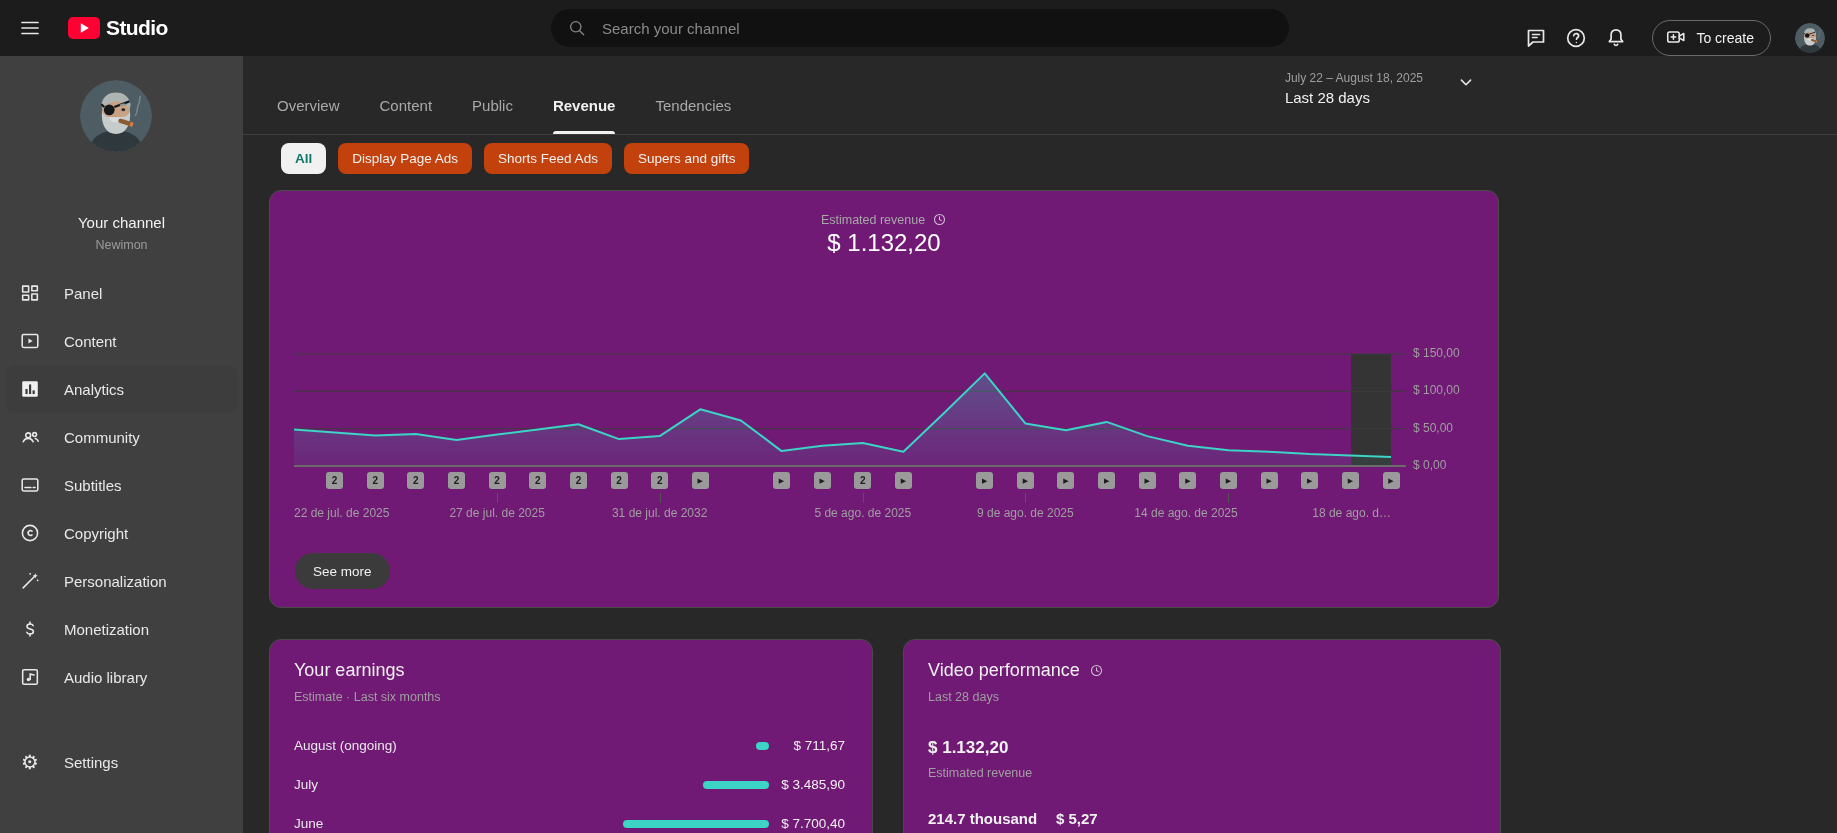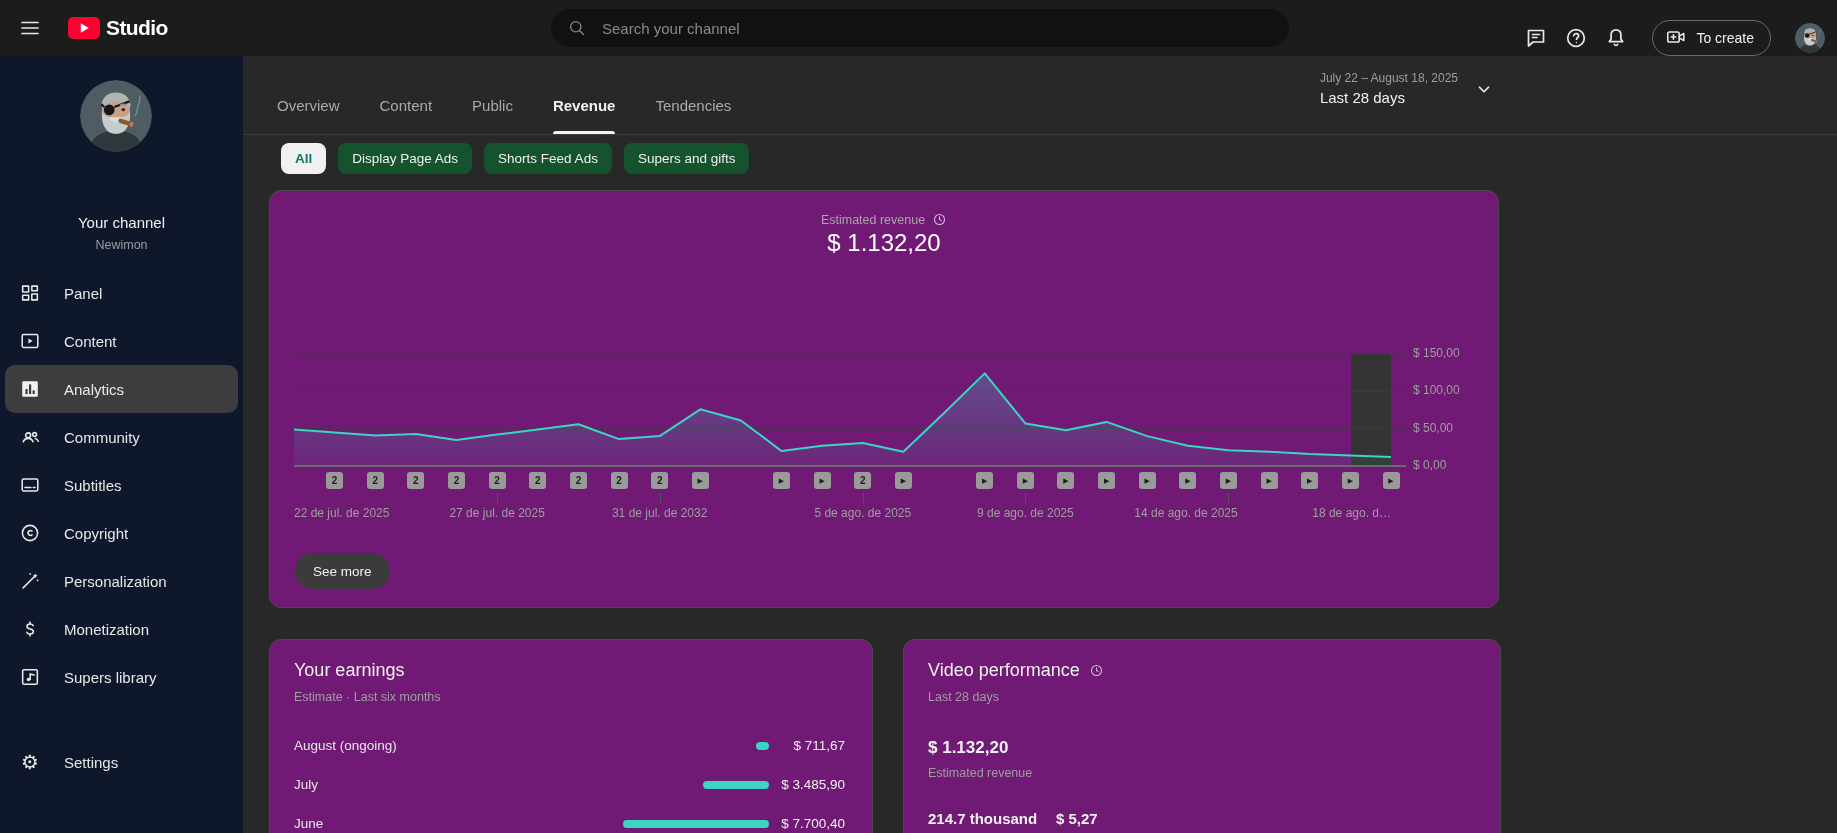--- a/index.html
+++ b/index.html
@@ -24,44 +24,44 @@
   .top-actions { position:absolute; right:12px; top:10px; height:56px; display:flex; align-items:center; gap:16px; }
   .iconbtn { width:24px; height:24px; background:none; border:none; padding:0; }
   .iconbtn svg { width:24px; height:24px; display:block; }
   .create-btn { height:36px; border-radius:18px; border:1px solid #6b6b6b; background:#1c1c1c; color:#f1f1f1; font-size:14px; display:flex; align-items:center; gap:9px; padding:0 16px 0 12px; margin:0 8px; }
   .create-btn svg { width:22px; height:22px; }
   .avatar { border-radius:50%; overflow:hidden; cursor:pointer; }
   .avatar svg { width:100%; height:100%; display:block; }
   .avatar.sm { width:30px; height:30px; }
 
   
-  .sidebar { position:absolute; top:56px; left:0; width:243px; height:777px; background:#0f172a; z-index:4; }
+  .sidebar { position:absolute; top:56px; left:0; width:243px; height:777px; background:#404040; z-index:4; }
   .avatar.lg { position:absolute; left:80px; top:24px; width:72px; height:72px; }
   .ch-label { position:absolute; top:158px; left:0; width:243px; text-align:center; font-size:15px; font-weight:500; color:#f1f1f1; }
   .ch-name  { position:absolute; top:182px; left:0; width:243px; text-align:center; font-size:12.5px; color:#9b9b9b; }
   .side-menu { position:absolute; top:213px; left:0; width:243px; }
   .side-footer { position:absolute; top:682px; left:0; width:243px; }
   .side-item { height:48px; display:flex; align-items:center; padding-left:18px; gap:22px; font-size:15px; color:#e8e8e8; cursor:pointer; }
   .side-item.active { background:#3d3d3d; border-radius:10px; margin:0 5px; padding-left:13px; font-weight:500; }
   .side-icon { width:24px; height:24px; display:flex; align-items:center; justify-content:center; flex:0 0 auto; }
   .side-icon svg { width:22px; height:22px; display:block; }
   .glyph { font-family:"DejaVu Sans", sans-serif; color:#e8e8e8; line-height:1; }
 
   
   .main { position:absolute; top:56px; left:243px; width:1594px; height:777px; }
   .tabsrow { position:absolute; top:0; left:0; width:1594px; height:79px; border-bottom:1px solid #3d3d3d; display:flex; align-items:flex-end; padding-left:34px; gap:40px; }
   .tab { position:relative; padding-bottom:20px; font-size:15px; color:#a9a9a9; cursor:pointer; }
   .tab.active { color:#f1f1f1; font-weight:700; }
   .tab.active::after { content:""; position:absolute; left:0; right:0; bottom:0; height:3px; background:#f1f1f1; border-radius:3px 3px 0 0; }
-  .daterange { position:absolute; top:15px; right:342px; display:flex; align-items:center; gap:15px; cursor:pointer; }
+  .daterange { position:absolute; top:15px; right:360px; display:flex; align-items:flex-start; gap:32px; cursor:pointer; }
   .dr-range { font-size:12px; color:#9f9f9f; margin-bottom:4px; }
   .dr-label { font-size:15px; color:#f1f1f1; }
   .daterange .chev svg { width:22px; height:22px; display:block; }
   .chips { position:absolute; top:87px; left:38px; display:flex; gap:12px; }
-  .chip { height:31px; padding:0 14px; border-radius:8px; background:#14532d; color:#f1f1f1; font-size:13.5px; display:flex; align-items:center; cursor:pointer; white-space:nowrap; }
+  .chip { height:31px; padding:0 14px; border-radius:8px; background:#c2410c; color:#f1f1f1; font-size:13.5px; display:flex; align-items:center; cursor:pointer; white-space:nowrap; }
   .chip.active { background:#f1f1f1; color:#0f766e; font-weight:700; }
 
   .card { position:absolute; background:#701a75; border:1px solid #4a4a4a; border-radius:12px; }
   .chart-card { left:26px; top:134px; width:1230px; height:418px; }
   .earnings-card { left:26px; top:583px; width:604px; height:280px; }
   .perf-card { left:660px; top:583px; width:598px; height:280px; }
 
   
   .metric { position:absolute; top:21px; left:0; width:100%; display:flex; align-items:center; justify-content:center; gap:7px; }
   .metric-label { font-size:12.5px; color:#a7a7a7; }
@@ -276,21 +276,21 @@
         <span class="side-label">Monetization</span>
       </div>
       <div class="side-item">
         <span class="side-icon">
           <svg viewBox="0 0 24 24">
             <rect x="4" y="4" width="16" height="16" rx="1.5" stroke="#e8e8e8" stroke-width="1.7" fill="none" stroke-linecap="round" stroke-linejoin="round"></rect>
             <circle cx="10.3" cy="14.8" r="1.9" fill="#e8e8e8"></circle>
             <path stroke="#e8e8e8" stroke-width="1.7" fill="none" stroke-linecap="round" stroke-linejoin="round" d="M12.2 14.8V8.6l4.2 1.2"></path>
           </svg>
         </span>
-        <span class="side-label">Supers library</span>
+        <span class="side-label">Audio library</span>
       </div>
     </nav>
   <nav class="side-footer" id="side-footer">
       <div class="side-item">
         <span class="side-icon">
           <span class="glyph" style="font-size:20px">⚙</span>
         </span>
         <span class="side-label">Settings</span>
       </div>
     </nav>

